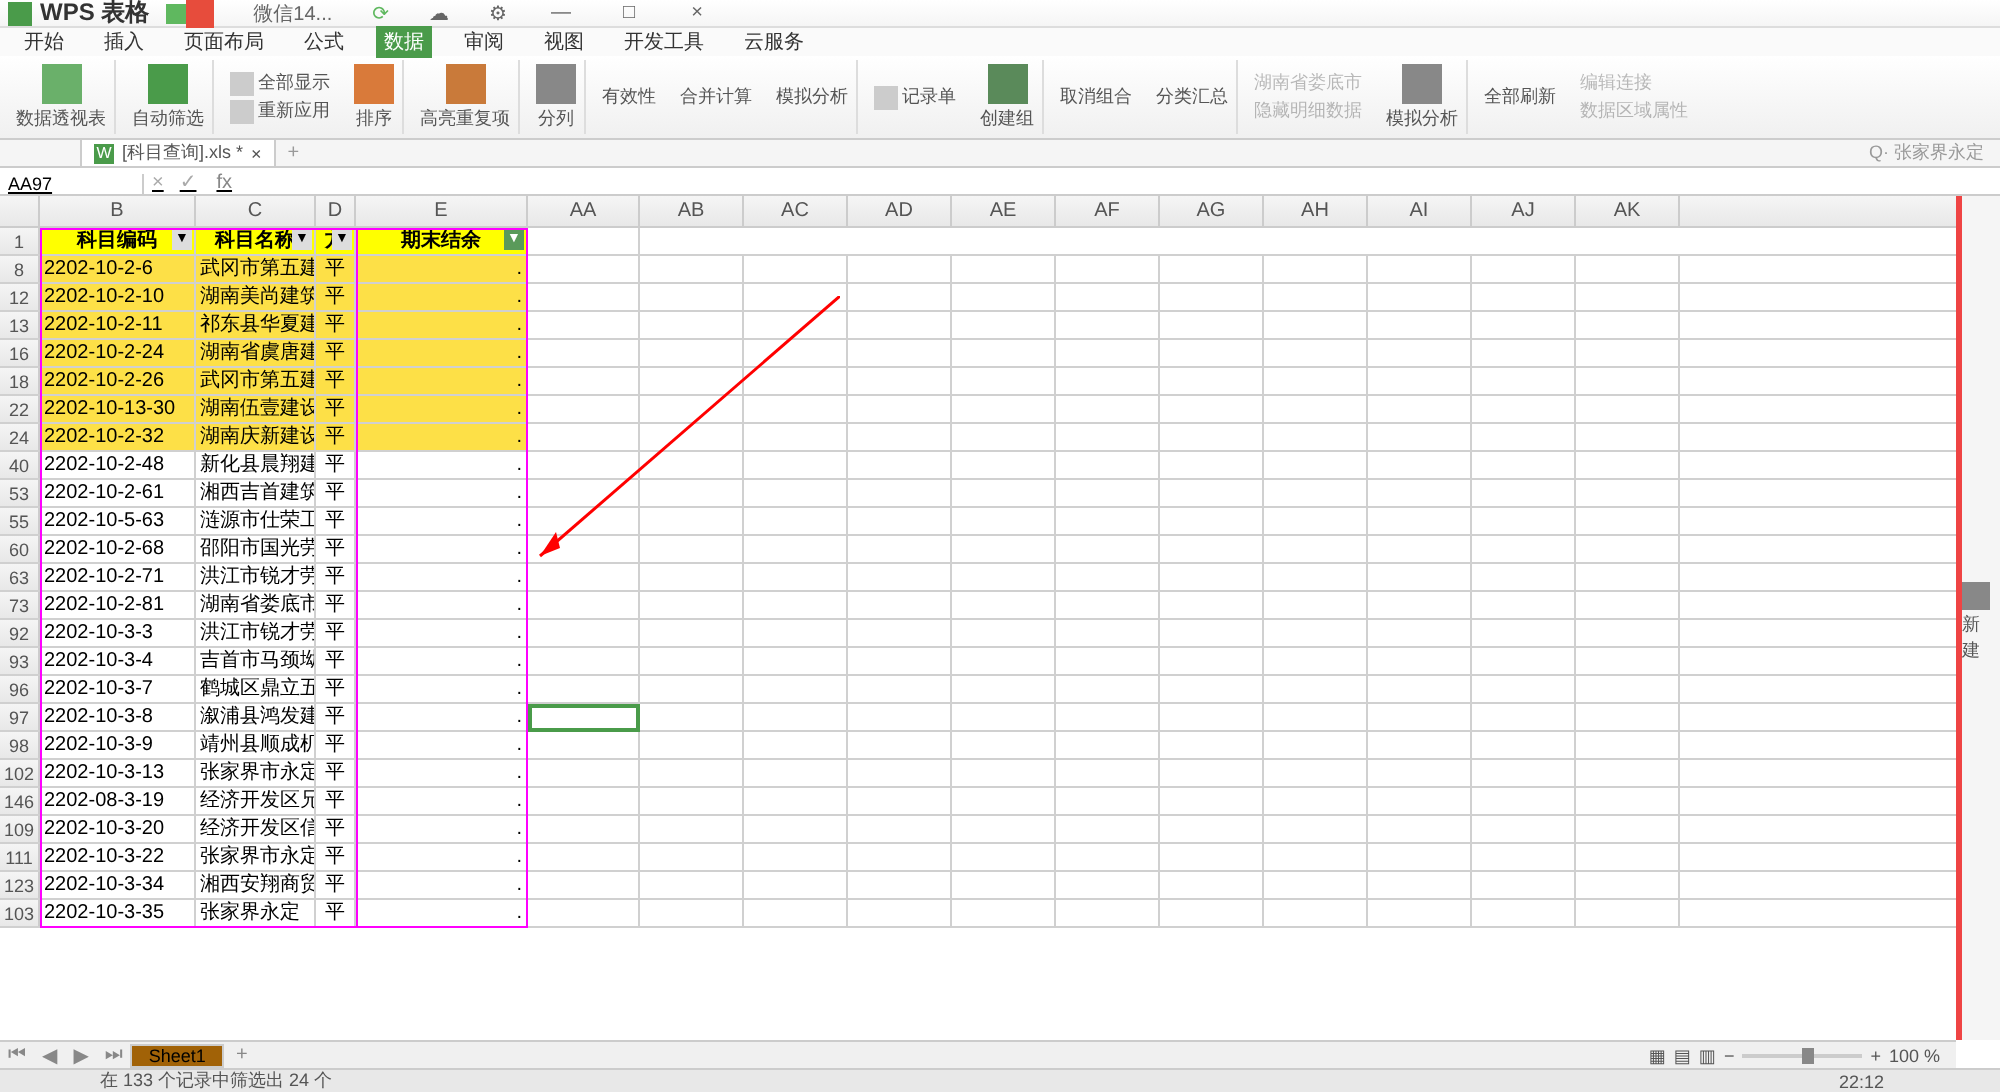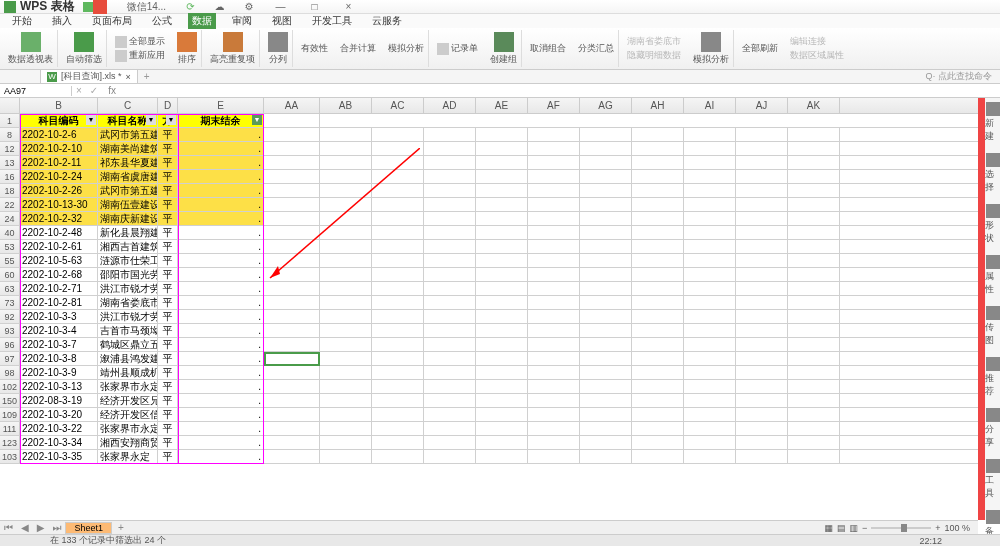--- a/index.html
+++ b/index.html
@@ -32,21 +32,21 @@
 .ribbon .disabled { opacity: 0.4; }
 
 
 .doctabs { height: 14px; background: #f5f5f5; display: flex; align-items: center; padding-left: 40px; font-size: 10px; border-bottom: 1px solid #ccc; }
 .doctabs .doctab { background: #fff; border: 1px solid #ccc; padding: 0 6px; display: flex; align-items: center; gap: 4px; font-size: 9px; color: #555; }
 .doctabs .doctab .w { width: 10px; height: 10px; background: #4a9b4a; color: #fff; font-size: 8px; display: flex; align-items: center; justify-content: center; }
 .doctabs .plus { margin-left: 6px; color: #999; cursor: pointer; }
 .doctabs .search { margin-left: auto; margin-right: 8px; font-size: 9px; color: #999; }
 
 
-.fbar { height: 14px; background: #fff; display: flex; align-items: center; border-bottom: 1px solid #ccc; font-size: 10px; }
+.fbar { height: 14px; background: #fff; display: flex; align-items: flex-end; border-bottom: 1px solid #ccc; font-size: 10px; text-decoration: underline; }
 .fbar .namebox { width: 72px; border-right: 1px solid #ccc; padding: 0 4px; font-size: 9px; }
 .fbar .fx { padding: 0 6px; color: #888; }
 
 
 .grid-wrap { position: absolute; top: 98px; left: 0; right: 22px; bottom: 26px; overflow: hidden; background: #fff; }
 .colhdr { height: 16px; display: flex; background: linear-gradient(#f5f5f5,#e8e8e8); border-bottom: 1px solid #ccc; }
 .colhdr .corner { width: 20px; border-right: 1px solid #ccc; }
 .colhdr .ch { border-right: 1px solid #ccc; text-align: center; font-size: 10px; line-height: 16px; color: #555; }
 .cB { width: 78px; } .cC { width: 60px; } .cD { width: 20px; } .cE { width: 86px; }
 .cAA { width: 56px; } .cOther { width: 52px; }
@@ -62,28 +62,28 @@
 
 .magenta-box { position: absolute; border: 1.5px solid #ff00ff; pointer-events: none; }
 
 
 .arrow { position: absolute; pointer-events: none; }
 
 
 .active-cell { position: absolute; border: 2px solid #4a9b4a; pointer-events: none; }
 
 
-.right-panel { position: absolute; top: 98px; right: 0; width: 22px; bottom: 26px; background: #f5f5f5; border-left: 7px solid #ef4444; display: flex; flex-direction: column; align-items: center; padding-top: 4px; gap: 10px; font-size: 9px; color: #555; }
+.right-panel { position: absolute; top: 98px; right: 0; width: 22px; bottom: 26px; background: #f5f5f5; border-left: 3px solid #ef4444; display: flex; flex-direction: row; align-items: center; padding-top: 4px; gap: 20px; font-size: 9px; color: #555; }
 .right-panel .rp-item { display: flex; flex-direction: column; align-items: center; cursor: pointer; }
 .right-panel .rp-icon { width: 14px; height: 14px; background: #888; margin-bottom: 1px; }
 
 
 .sheet-tabs { position: absolute; bottom: 12px; left: 0; right: 22px; height: 14px; background: #f0f0f0; display: flex; align-items: center; border-top: 1px solid #ccc; font-size: 10px; }
 .sheet-tabs .nav { padding: 0 4px; color: #888; }
-.sheet-tabs .sheet { background: #fdba74; border: 1px solid #ccc; padding: 0 8px; font-size: 9px; }
+.sheet-tabs .sheet { background: #a16207; border: 1px solid #ccc; padding: 0 8px; font-size: 9px; }
 .sheet-tabs .add { padding: 0 6px; color: #888; cursor: pointer; }
 .sheet-tabs .zoom { margin-left: auto; margin-right: 8px; display: flex; align-items: center; gap: 4px; font-size: 9px; color: #555; }
 .sheet-tabs .slider { width: 60px; height: 2px; background: #ccc; position: relative; }
 .sheet-tabs .slider::after { content: ''; position: absolute; left: 50%; top: -3px; width: 6px; height: 8px; background: #888; }
 
 
 .status { position: absolute; bottom: 0; left: 0; right: 0; height: 12px; background: #e8e8e8; border-top: 1px solid #ccc; display: flex; align-items: center; padding: 0 50px; font-size: 9px; color: #555; }
 .status .time { margin-left: auto; margin-right: 8px; }
 
 .dropdown-arrow { position: absolute; right: 1px; top: 1px; width: 10px; height: 10px; background: #ddd; font-size: 7px; text-align: center; line-height: 10px; }
@@ -208,21 +208,21 @@
     </div>
 </div>
 
 <div class="doctabs">
   <div class="doctab">
     <div class="w">W</div>
     <span>[科目查询].xls *</span>
     <span>×</span>
   </div>
   <span class="plus">+</span>
-  <span class="search">Q· 点此查找命令</span>
+  <span class="search">Q· 张家界永定</span>
 </div>
 
 <div class="fbar">
   <div class="namebox">AA97</div>
   <span style="padding:0 4px;color:#aaa">×</span>
   <span style="padding:0 4px;color:#aaa">✓</span>
   <span class="fx">fx</span>
   <div style="flex:1"></div>
 </div>
 
@@ -593,21 +593,21 @@
         <div class="cell cOther"></div>
         <div class="cell cOther"></div>
         <div class="cell cOther"></div>
         <div class="cell cOther"></div>
         <div class="cell cOther"></div>
         <div class="cell cOther"></div>
         <div class="cell cOther"></div>
         <div class="cell cOther"></div>
       </div>
       <div class="row">
-        <div class="rh">150</div>
+        <div class="rh">146</div>
         <div class="cell data cB">2202-08-3-19</div>
         <div class="cell data cC">经济开发区兄</div>
         <div class="cell data cD" style="text-align:center">平</div>
         <div class="cell data cE r">.</div>
         <div class="cell cAA"></div>
         <div class="cell cOther"></div>
         <div class="cell cOther"></div>
         <div class="cell cOther"></div>
         <div class="cell cOther"></div>
         <div class="cell cOther"></div>

